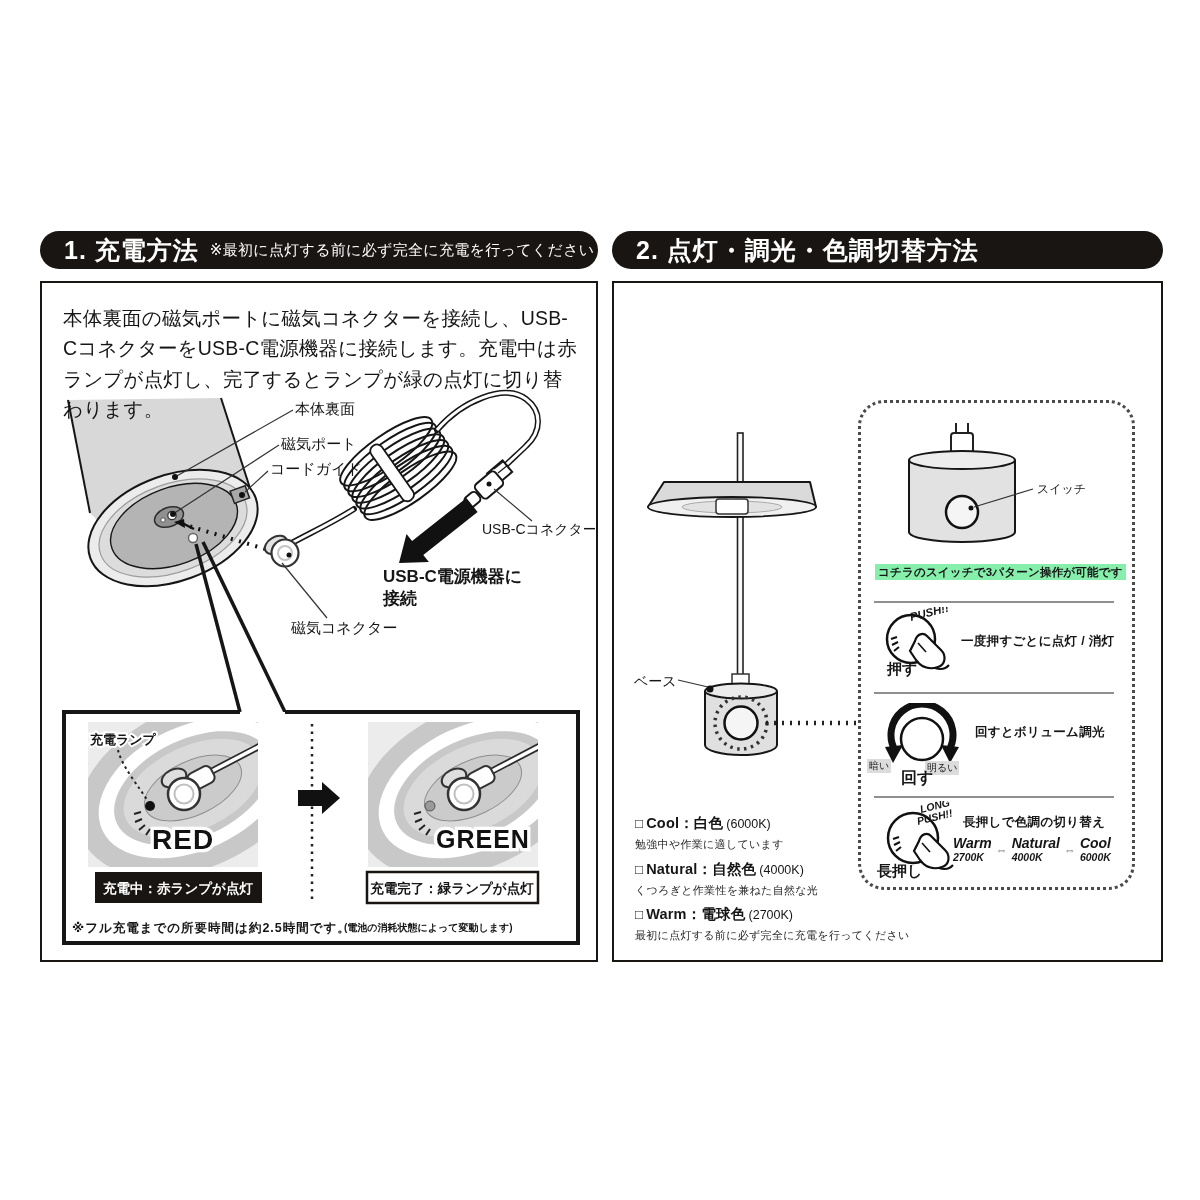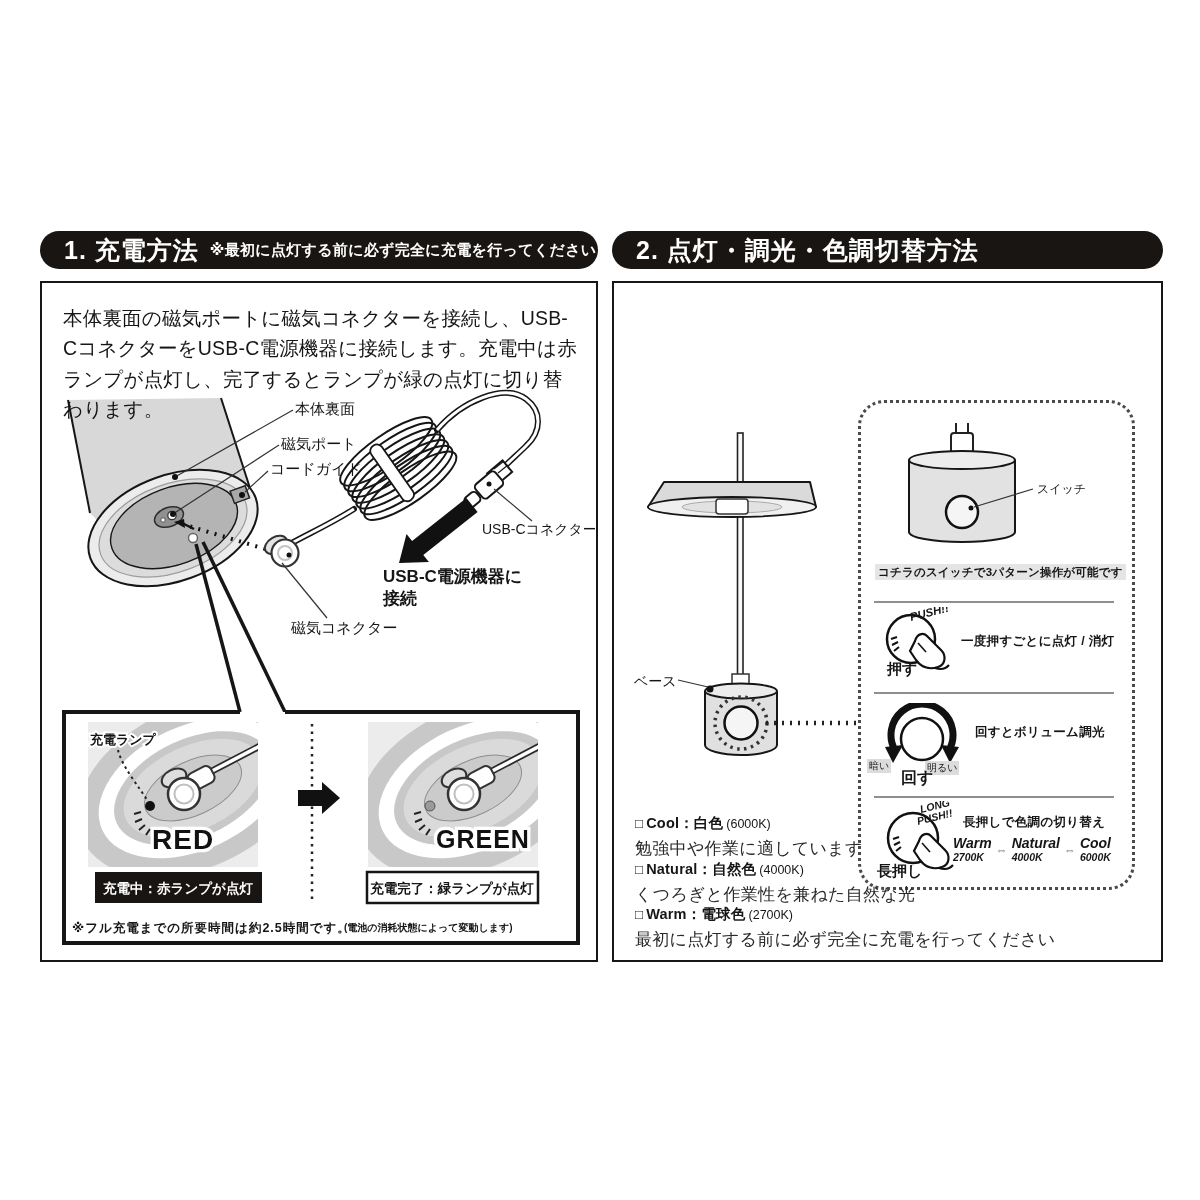--- a/index.html
+++ b/index.html
@@ -6,21 +6,21 @@
   body{width:1200px;height:1200px;position:relative;overflow:hidden;
        font-family:"Liberation Sans","DejaVu Sans",sans-serif;color:#161616;}
   .page{position:absolute;inset:0;background:#fff;}
 
   
   .pill{position:absolute;height:38px;background:#191512;border-radius:19px;
         display:flex;align-items:center;color:#fff;box-sizing:border-box;}
   .pill-left{left:40px;top:231px;width:558px;padding-left:24px;}
   .pill-right{left:612px;top:231px;width:551px;padding-left:24px;}
   .pill-title{font-size:25px;font-weight:bold;letter-spacing:1px;white-space:nowrap;}
-  .pill-note{font-size:15px;font-weight:bold;margin-left:11px;white-space:nowrap;letter-spacing:.3px;}
+  .pill-note{font-size:15px;font-weight:normal;margin-left:11px;white-space:nowrap;letter-spacing:.3px;}
 
   
   .box{position:absolute;background:#fff;border:2.5px solid #191512;box-sizing:border-box;}
   .box-left{left:40px;top:281px;width:558px;height:681px;}
   .box-right{left:612px;top:281px;width:551px;height:681px;}
 
   .intro{position:absolute;margin:0;font-weight:500;}
   .intro-left{left:21px;top:20px;width:514px;font-size:19.5px;line-height:1.56;letter-spacing:.2px;}
   .intro-right{left:23px;top:22px;width:500px;font-size:20.5px;line-height:1.6;letter-spacing:.2px;}
 
@@ -36,38 +36,38 @@
   .tlamp{font:700 13px "Liberation Sans","DejaVu Sans",sans-serif;
          stroke:#fff;stroke-width:4px;paint-order:stroke;}
   .tpushicon{font:italic 800 11.5px "Liberation Sans","DejaVu Sans",sans-serif;}
   .tlongicon{font:italic 800 10.5px "Liberation Sans","DejaVu Sans",sans-serif;}
 
   
   .switch-panel{position:absolute;left:244px;top:117px;width:277px;height:490px;
                 border:3.5px dotted #4a4a4a;border-radius:26px;background:#fff;box-sizing:border-box;}
   .switch-panel .abs{position:absolute;}
   .panel-title{left:14px;top:159px;width:250px;}
-  .hl{background:#e5e5e5;padding:2px 3px;font-size:11.5px;font-weight:bold;letter-spacing:.2px;white-space:nowrap;}
+  .hl{background:#86efac;padding:2px 3px;font-size:11.5px;font-weight:bold;letter-spacing:.2px;white-space:nowrap;}
   .rule{left:13px;width:240px;height:1.5px;background:#8f8f8f;}
   .row-desc{font-size:12.5px;font-weight:700;letter-spacing:.3px;white-space:nowrap;text-align:right;}
   .row-action{font-weight:bold;white-space:nowrap;}
   .tag{font-size:10px;background:#dcdcdc;padding:0 2px;white-space:nowrap;}
   .modes{display:flex;align-items:flex-start;gap:4px;}
   .mode-col{display:flex;flex-direction:column;line-height:1.15;}
   .mode-name{font-style:italic;font-weight:800;font-size:14px;}
   .mode-k{font-style:italic;font-weight:700;font-size:10.5px;}
   .mode-arrow{color:#777;font-size:12px;margin-top:8px;}
 
   
   .mode-item{position:absolute;left:21px;width:300px;}
   .mi-title{display:flex;align-items:baseline;gap:3px;white-space:nowrap;}
   .mi-check{font-size:13.5px;font-weight:bold;}
   .mi-label{font-size:14.5px;font-weight:bold;letter-spacing:.2px;}
   .mi-k{font-size:12.5px;}
-  .mi-desc{font-size:17px;color:#2a2a2a;margin-top:4px;letter-spacing:.3px;white-space:nowrap;}
+  .mi-desc{font-size:11px;color:#2a2a2a;margin-top:4px;letter-spacing:.3px;white-space:nowrap;}
 </style>
 </head>
 <body>
 
 <div class="page">
 
   <div class="pill pill-left">
     <span class="pill-title">1. 充電方法</span>
     <span class="pill-note">※最初に点灯する前に必ず完全に充電を行ってください</span>
   </div>

